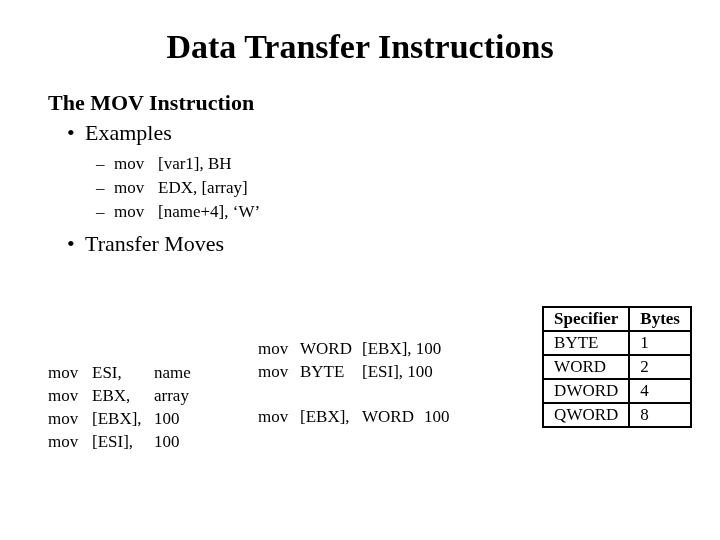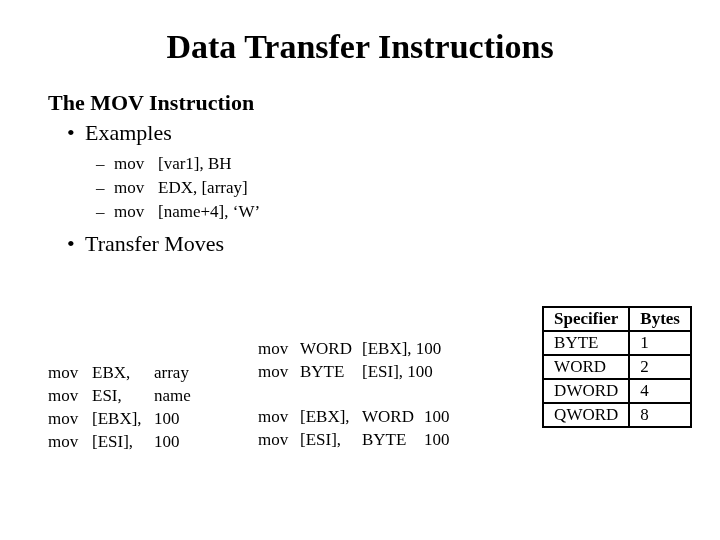--- a/index.html
+++ b/index.html
@@ -87,33 +87,32 @@
   <li><span class="dash">–</span><span class="kw">mov</span><span>EDX, [array]</span></li>
   <li><span class="dash">–</span><span class="kw">mov</span><span>[name+4], ‘W’</span></li>
 </ul>
 
 <div class="bullet-l1">
   <span class="dot">•</span><span>Transfer Moves</span>
 </div>
 
 <div class="lower">
   <div class="codebox col-left">
+    <div><span class="kw">mov</span><span class="op1">ESI,</span><span>name</span></div>
     <div><span class="kw">mov</span><span class="op1">EBX,</span><span>array</span></div>
-    <div><span class="kw">mov</span><span class="op1">ESI,</span><span>name</span></div>
     <div><span class="kw">mov</span><span class="op1">[EBX],</span><span>100</span></div>
     <div><span class="kw">mov</span><span class="op1">[ESI],</span><span>100</span></div>
   </div>
 
   <div class="codebox col-mid">
     <div><span class="kw">mov</span><span class="spec">WORD</span><span>[EBX], 100</span></div>
     <div><span class="kw">mov</span><span class="spec">BYTE</span><span>[ESI], 100</span></div>
 
     <div class="block2 b2">
       <div><span class="kw">mov</span><span class="spec2">[EBX],</span><span class="spec">WORD</span><span>100</span></div>
-      <div><span class="kw">mov</span><span class="spec2">[ESI],</span><span class="spec">BYTE</span><span>100</span></div>
     </div>
   </div>
 </div>
 
 <div class="table-wrap">
   <table class="spec-table">
     <tbody>
         <tr>
       <th>Specifier</th>
       <th>Bytes</th>

